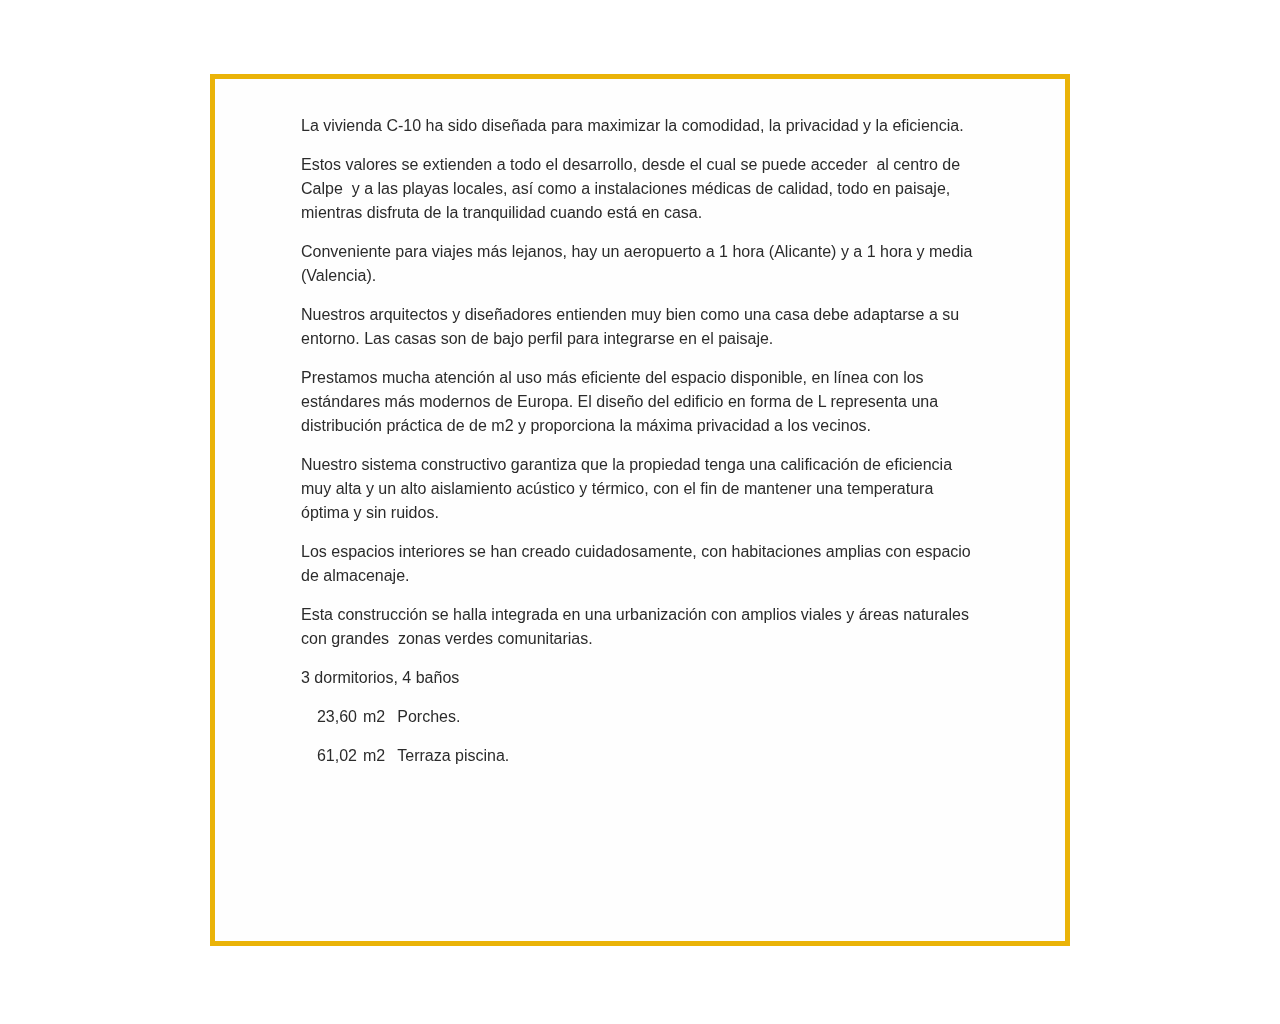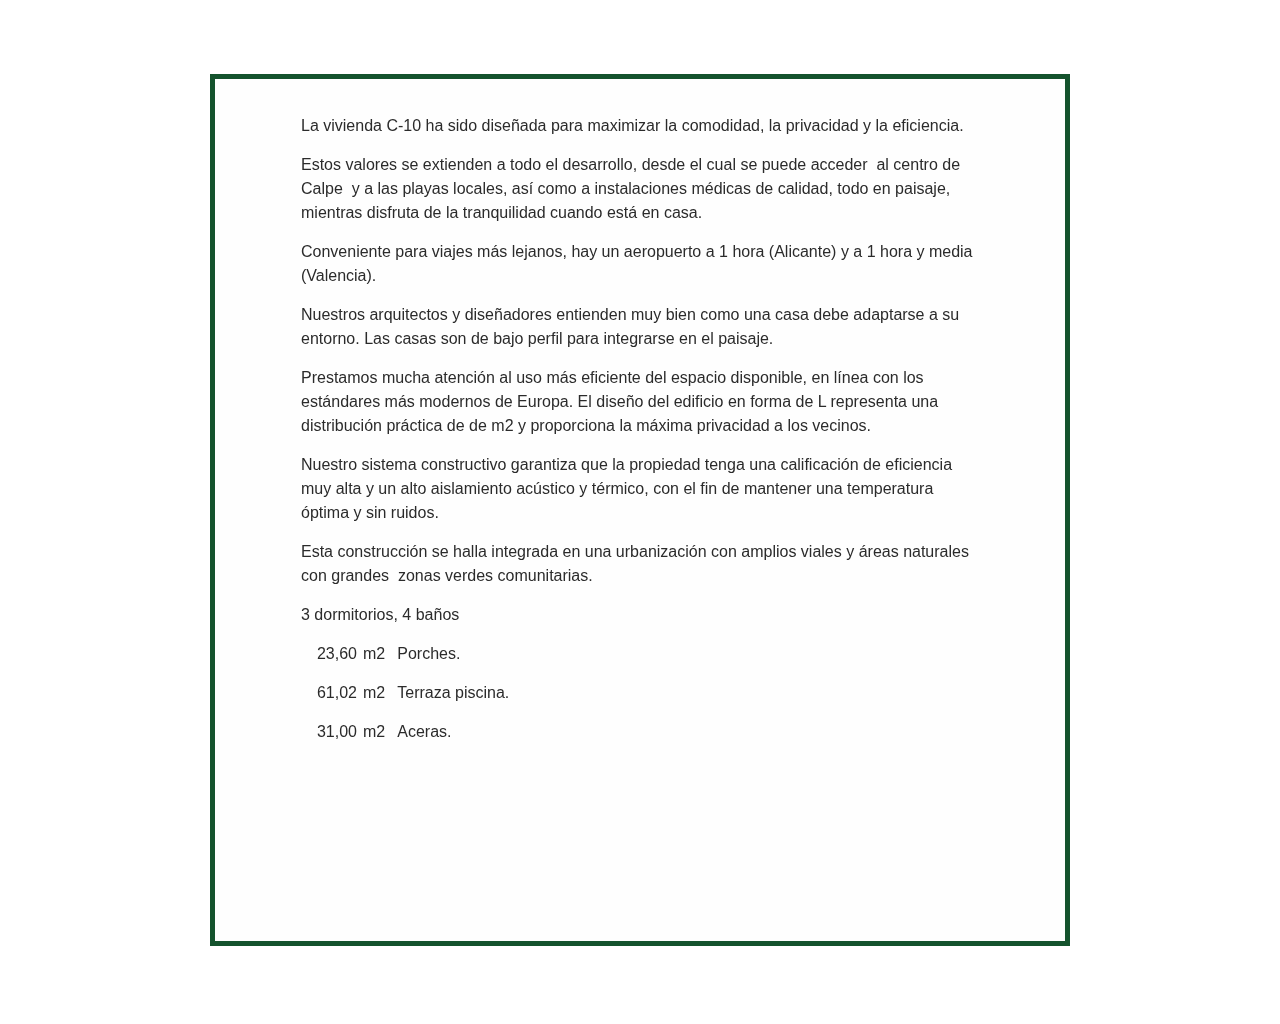--- a/index.html
+++ b/index.html
@@ -14,21 +14,21 @@
     font-family: "Liberation Sans", sans-serif;
     overflow: hidden;
   }
   .doc-frame {
     position: absolute;
     left: 210px;
     top: 74px;
     width: 860px;
     height: 872px;
     box-sizing: border-box;
-    border: 5px solid #14532d;
+    border: 5px solid #eab308;
     background: #fefefe;
   }
   .doc-content {
     position: absolute;
     left: 86px;
     top: 35px;
     width: 720px;
     color: #2b2b2b;
     font-size: 16px;
     line-height: 24px;
@@ -65,29 +65,28 @@
     <p class="para">Conveniente para viajes más lejanos, hay un aeropuerto a 1 hora (Alicante) y a 1 hora y media
 (Valencia).</p>
     <p class="para">Nuestros arquitectos y diseñadores entienden muy bien como una casa debe adaptarse a su
 entorno. Las casas son de bajo perfil para integrarse en el paisaje.</p>
     <p class="para">Prestamos mucha atención al uso más eficiente del espacio disponible, en línea con los
 estándares más modernos de Europa. El diseño del edificio en forma de L representa una
 distribución práctica de de m2 y proporciona la máxima privacidad a los vecinos.</p>
     <p class="para">Nuestro sistema constructivo garantiza que la propiedad tenga una calificación de eficiencia
 muy alta y un alto aislamiento acústico y térmico, con el fin de mantener una temperatura
 óptima y sin ruidos.</p>
+    <p class="para">Los espacios interiores se han creado cuidadosamente, con habitaciones amplias con espacio
+de almacenaje.</p>
     <p class="para">Esta construcción se halla integrada en una urbanización con amplios viales y áreas naturales
 con grandes  zonas verdes comunitarias.</p>
 
     <p class="para">3 dormitorios, 4 baños</p>
 
     <div class="spec-row">
       <span class="spec-value">23,60</span><span class="spec-unit">m2</span><span class="spec-label">Porches.</span>
     </div>
     <div class="spec-row">
       <span class="spec-value">61,02</span><span class="spec-unit">m2</span><span class="spec-label">Terraza piscina.</span>
     </div>
-    <div class="spec-row">
-      <span class="spec-value">31,00</span><span class="spec-unit">m2</span><span class="spec-label">Aceras.</span>
-    </div>
 
   </div>
 </div>
 
 </body></html>

